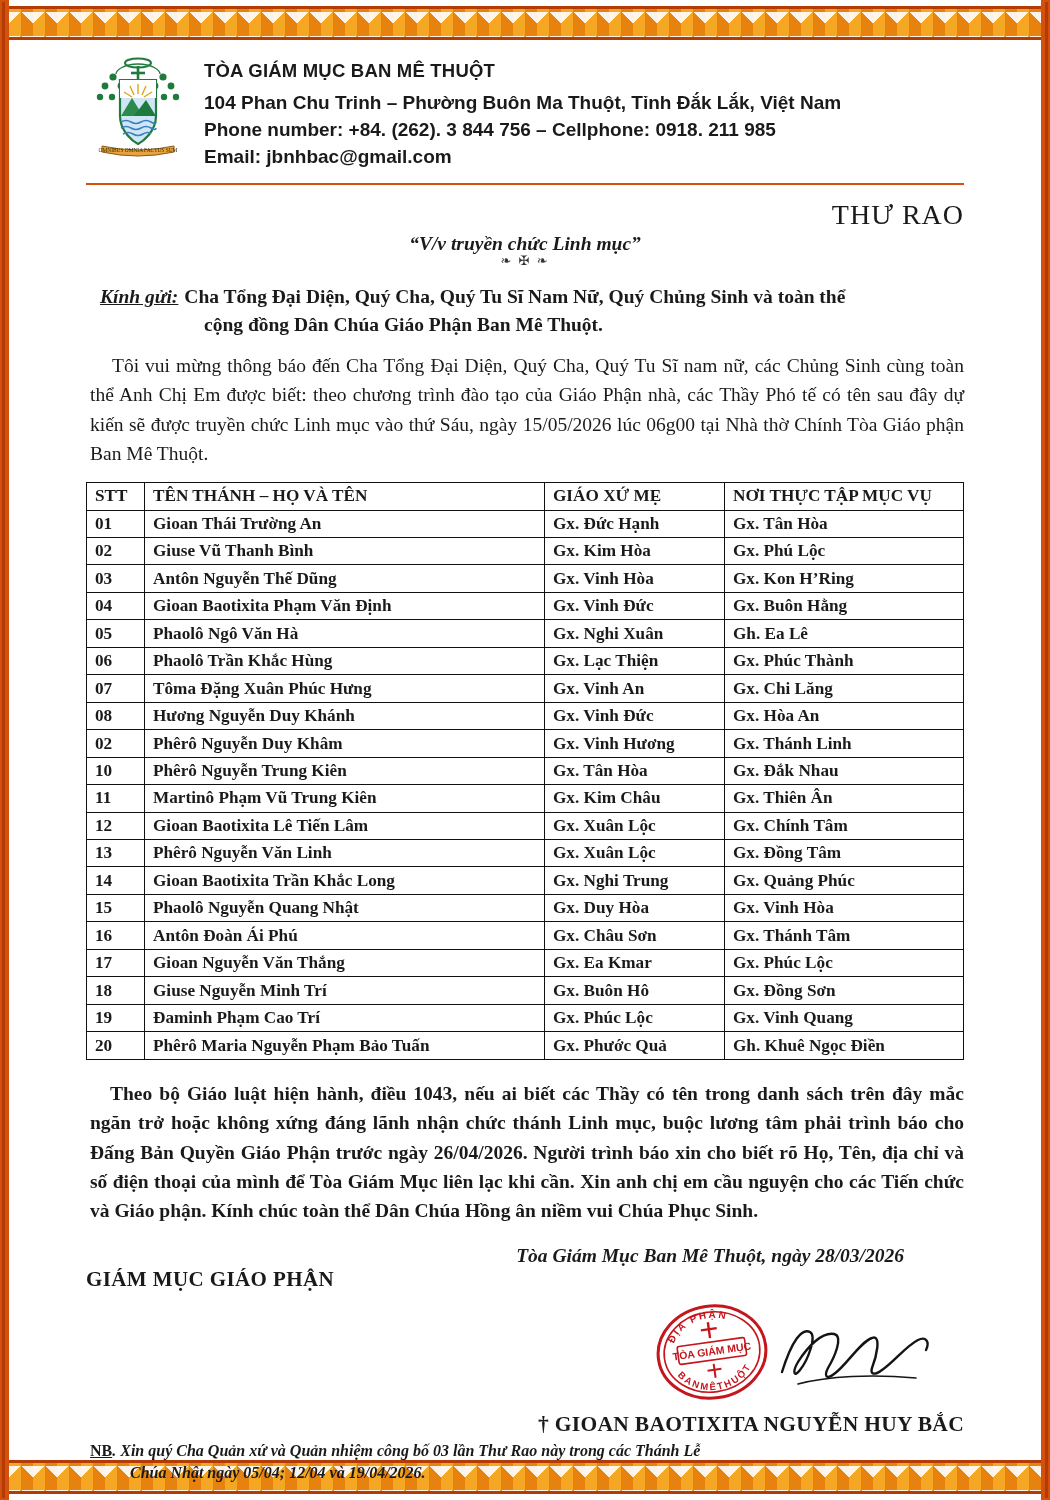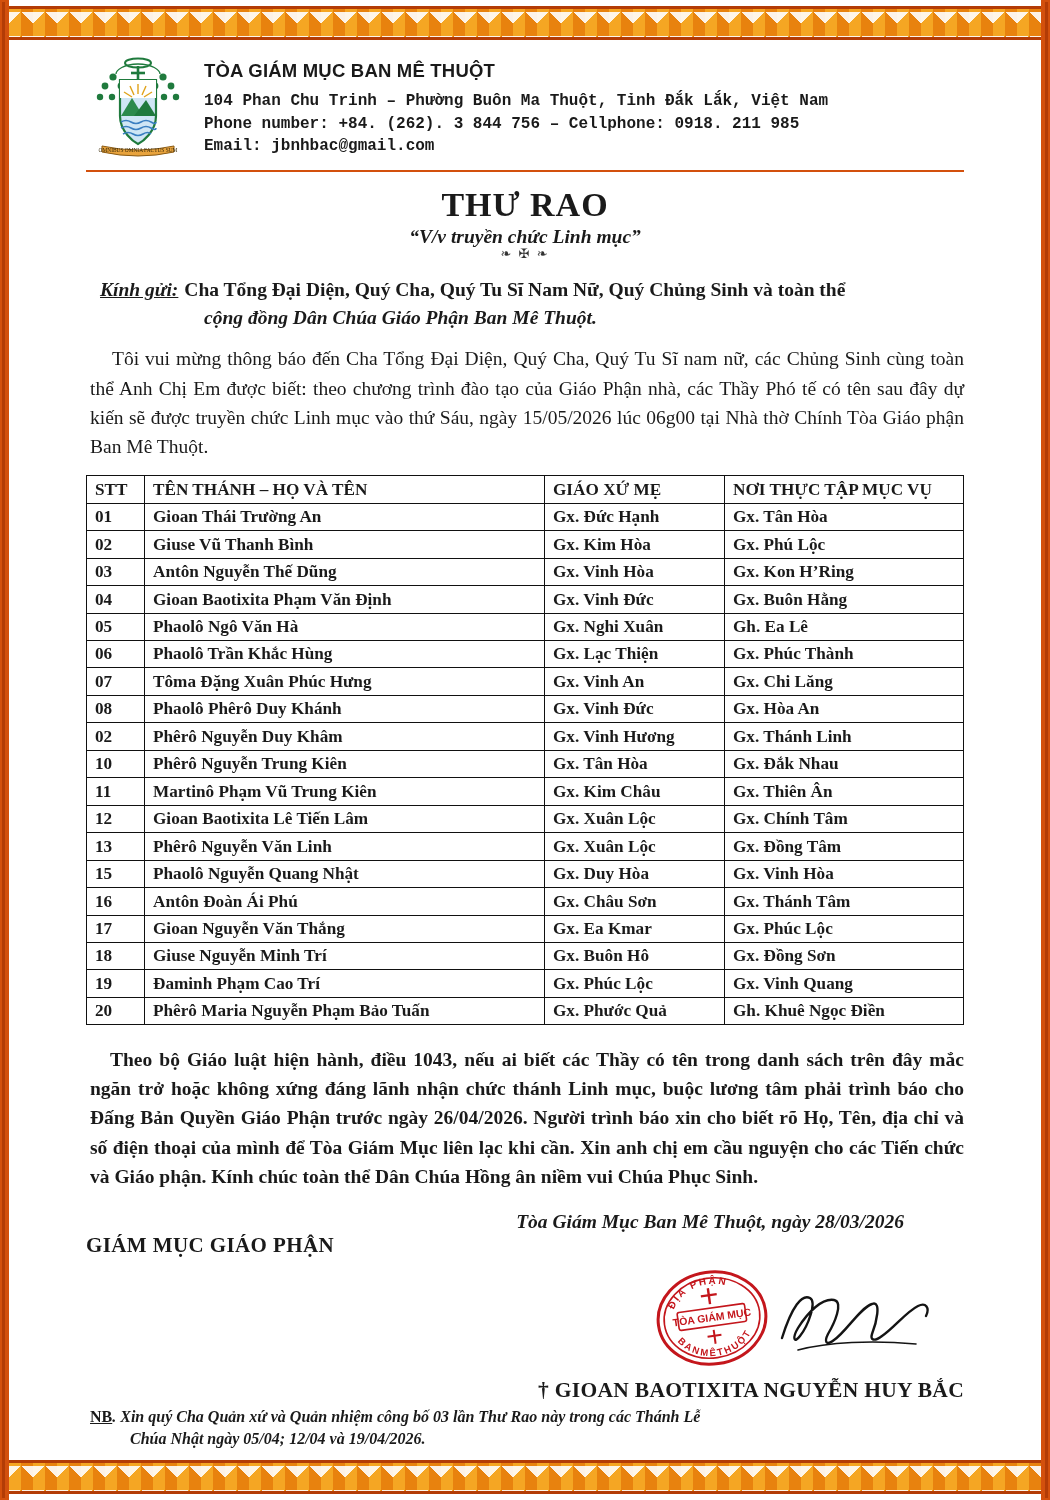--- a/index.html
+++ b/index.html
@@ -85,31 +85,31 @@
   .crest { width: 96px; height: 104px; flex: none; margin-left: 4px; }
   .lh-text { padding-top: 6px; }
   .lh-title {
     font-family: "Liberation Sans", sans-serif;
     font-weight: bold;
     font-size: 18.5px;
     letter-spacing: .2px;
     margin-bottom: 8px;
   }
   .lh-line {
-    font-family: Liberation Mono, monospace;
-    font-weight: bold;
-    font-size: 16px;
+    font-family: Liberation Sans, sans-serif;
+    font-weight: bold;
+    font-size: 19px;
     line-height: 1.42;
   }
 
   
   .doc-title {
-    text-align: center;
-    font-weight: bold;
-    font-size: 34px;
+    text-align: right;
+    font-weight: normal;
+    font-size: 28px;
     letter-spacing: 1px;
     margin: 6px 0 2px 0;
   }
   .doc-sub {
     text-align: center;
     font-style: italic;
     font-weight: bold;
     font-size: 19.5px;
     margin-bottom: 0;
   }
@@ -132,21 +132,20 @@
   }
   .addressee .kg {
     font-style: italic;
     text-decoration: underline;
     font-weight: bold;
     margin-right: 6px;
   }
   .addressee .cont {
     display: block;
     padding-left: 104px;
-    font-style: italic;
   }
   .body-para {
     font-size: 19.5px;
     line-height: 1.5;
     font-weight: normal;
     text-align: justify;
     margin: 0 0 14px 0;
     padding-left: 4px;
   }
   .body-para.first { text-indent: 22px; }
@@ -382,21 +381,21 @@
           <td>Gx. Phúc Thành</td>
         </tr>
       <tr>
           <td>07</td>
           <td>Tôma Đặng Xuân Phúc Hưng</td>
           <td>Gx. Vinh An</td>
           <td>Gx. Chi Lăng</td>
         </tr>
       <tr>
           <td>08</td>
-          <td>Phaolô Phêrô Duy Khánh</td>
+          <td>Hương Nguyễn Duy Khánh</td>
           <td>Gx. Vinh Đức</td>
           <td>Gx. Hòa An</td>
         </tr>
       <tr>
           <td>02</td>
           <td>Phêrô Nguyễn Duy Khâm</td>
           <td>Gx. Vinh Hương</td>
           <td>Gx. Thánh Linh</td>
         </tr>
       <tr>
@@ -415,20 +414,26 @@
           <td>12</td>
           <td>Gioan Baotixita Lê Tiến Lâm</td>
           <td>Gx. Xuân Lộc</td>
           <td>Gx. Chính Tâm</td>
         </tr>
       <tr>
           <td>13</td>
           <td>Phêrô Nguyễn Văn Linh</td>
           <td>Gx. Xuân Lộc</td>
           <td>Gx. Đồng Tâm</td>
+        </tr>
+      <tr>
+          <td>14</td>
+          <td>Gioan Baotixita Trần Khắc Long</td>
+          <td>Gx. Nghi Trung</td>
+          <td>Gx. Quảng Phúc</td>
         </tr>
       <tr>
           <td>15</td>
           <td>Phaolô Nguyễn Quang Nhật</td>
           <td>Gx. Duy Hòa</td>
           <td>Gx. Vinh Hòa</td>
         </tr>
       <tr>
           <td>16</td>
           <td>Antôn Đoàn Ái Phú</td>

